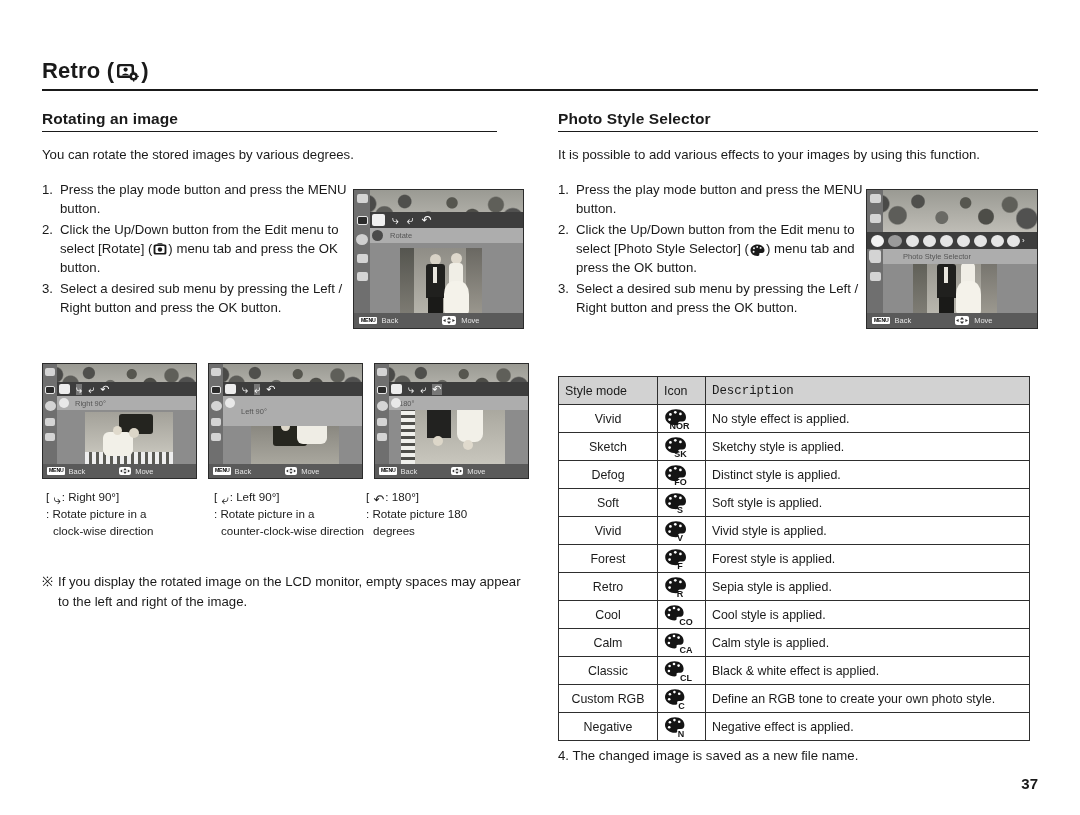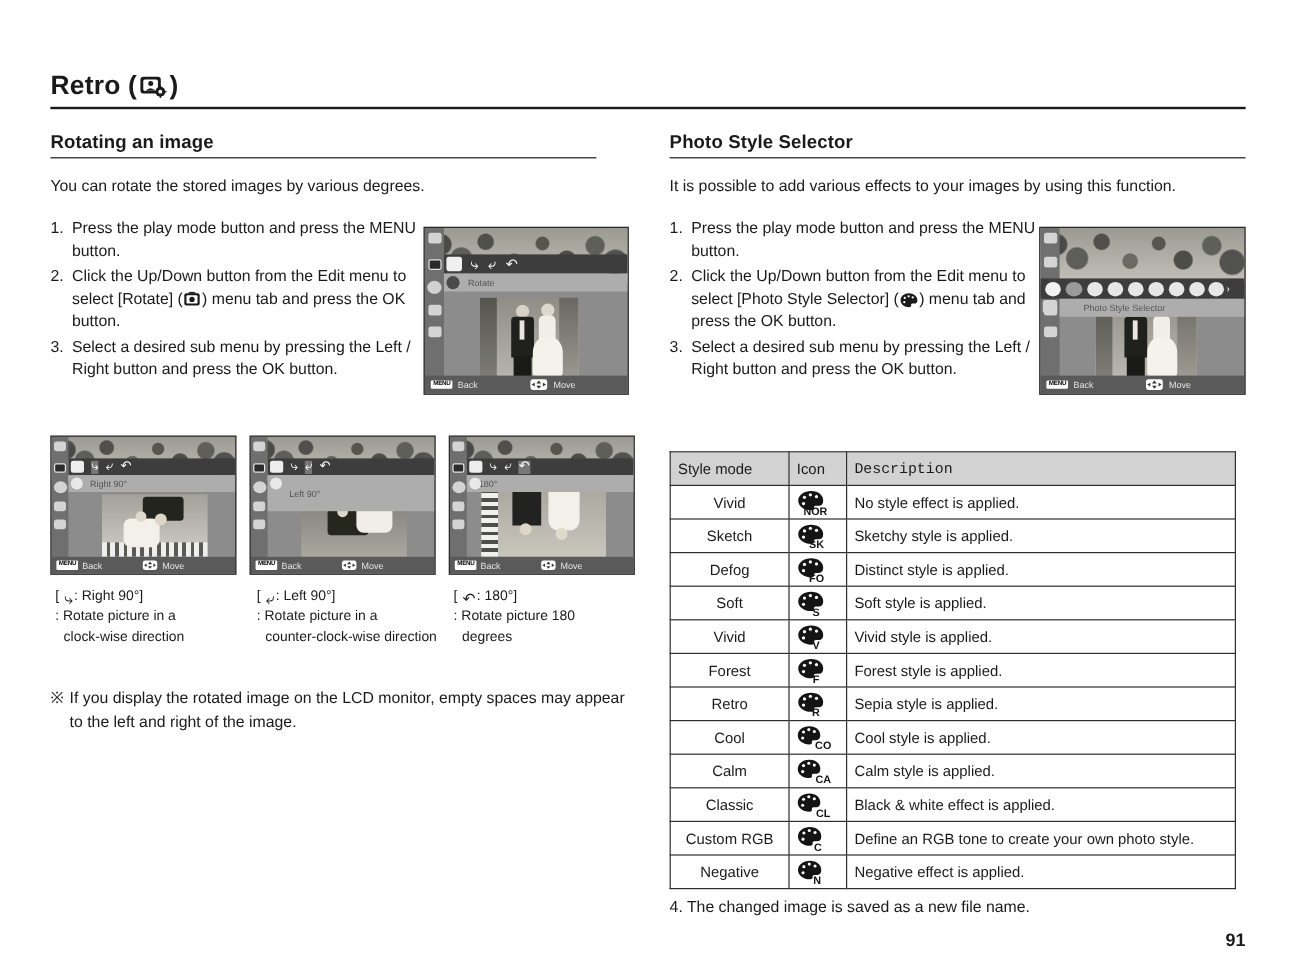--- a/index.html
+++ b/index.html
@@ -487,21 +487,21 @@
     <div class="caption" style="left:4px; width:160px;">
       <span class="cap-head"><span>[ </span><span class="inline-ico" style="font-size:13px;line-height:1;">⤷</span><span>: Right 90°]</span></span>
       <span class="cap-line">: Rotate picture in a</span>
       <span class="cap-ind">clock-wise direction</span>
     </div>
     <div class="caption" style="left:172px; width:180px;">
       <span class="cap-head"><span>[ </span><span class="inline-ico" style="font-size:13px;line-height:1;">⤶</span><span>: Left 90°]</span></span>
       <span class="cap-line">: Rotate picture in a</span>
       <span class="cap-ind">counter-clock-wise direction</span>
     </div>
-    <div class="caption" style="left:336px; width:150px;">
+    <div class="caption" style="left:324px; width:150px;">
       <span class="cap-head"><span>[ </span><span class="inline-ico" style="font-size:13px;line-height:1;">↶</span><span>: 180°]</span></span>
       <span class="cap-line">: Rotate picture 180</span>
       <span class="cap-ind">degrees</span>
     </div>
   </div>
 
   <div class="note">
     <span class="mark">※</span>
     <span>If you display the rotated image on the LCD monitor, empty spaces may appear to the left and right of the image.</span>
   </div>
@@ -741,15 +741,15 @@
                 <circle cx="5.2" cy="11.3" r="1.3" fill="#fff"></circle>
                 <text x="17" y="21" font-family="Liberation Sans, sans-serif" font-size="9" font-weight="bold" fill="#141414" text-anchor="middle">N</text>
               </svg></span></td>
         <td class="col-desc">Negative effect is applied.</td>
       </tr>
     </tbody>
   </table>
 
   <div class="final-step">4. The changed image is saved as a new file name.</div>
 
-  <div class="page-no">91</div>
+  <div class="page-no">37</div>
 
 </div>
 
 </body></html>

